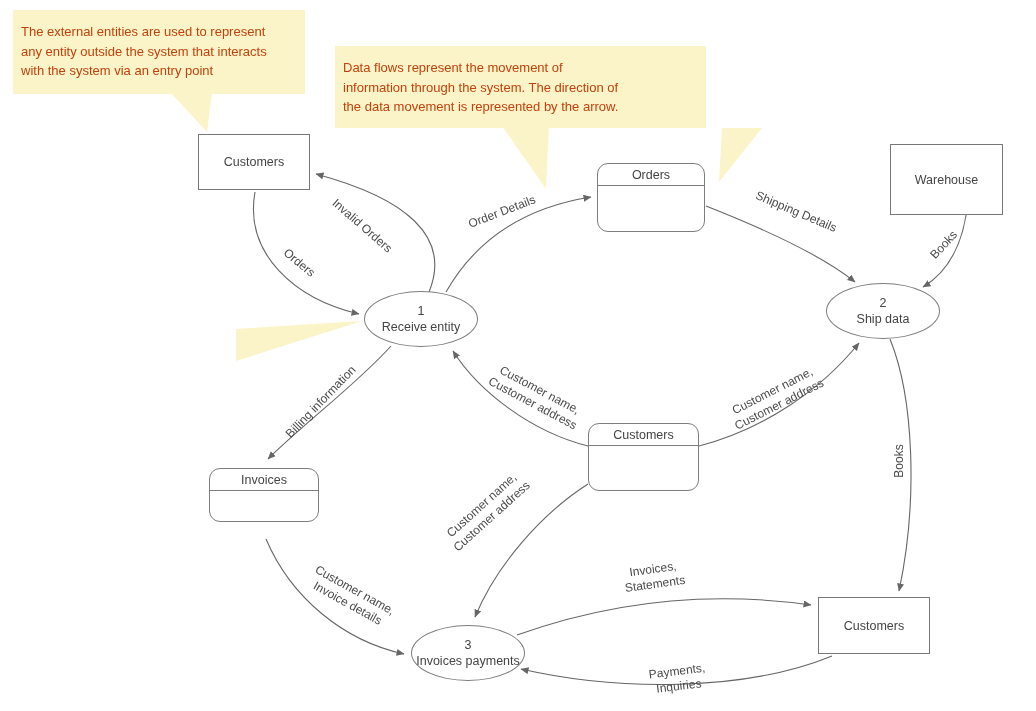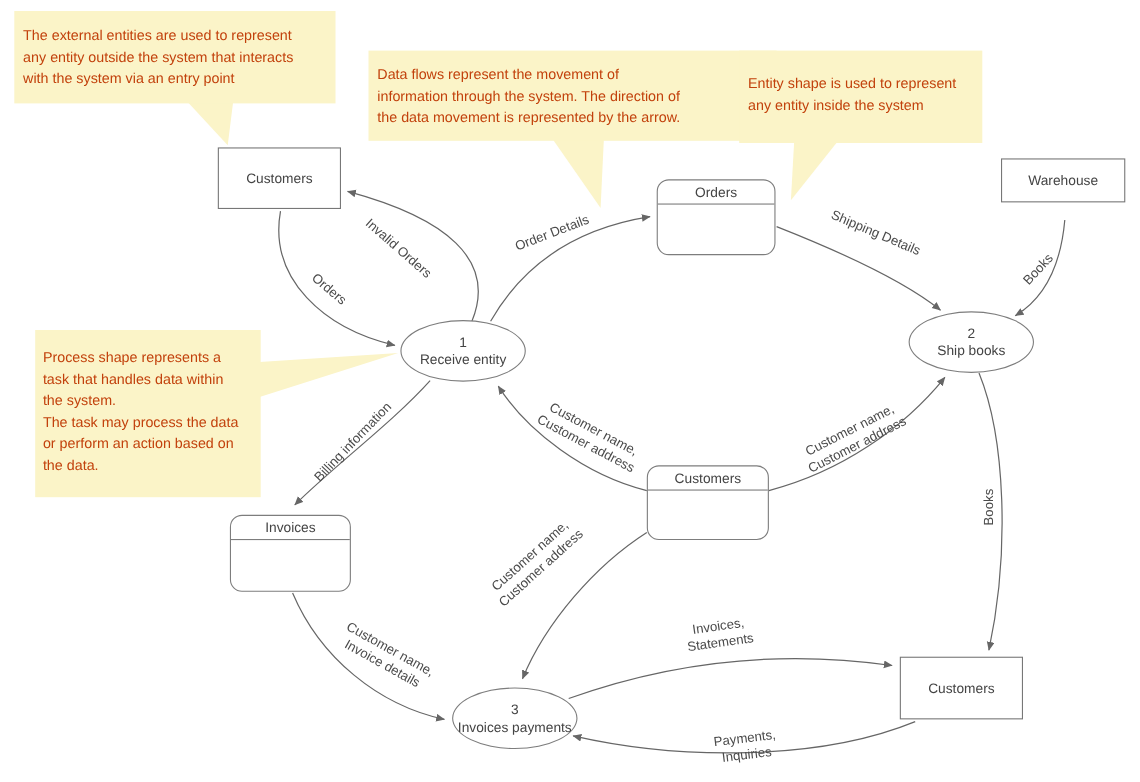--- a/index.html
+++ b/index.html
@@ -61,66 +61,54 @@
   <div class="note" style="left:13px;top:10px;width:292px;height:84px">
     <div class="note-text">The external entities are used to represent
 any entity outside the system that interacts
 with the system via an entry point</div>
   </div>
   <div class="note" style="left:335px;top:46px;width:371px;height:82px">
     <div class="note-text">Data flows represent the movement of
 information through the system. The direction of
 the data movement is represented by the arrow.</div>
   </div>
-  <div class="note" style="left:672px;top:46px;width:221px;height:84px">
-    <div class="note-text" style="padding-top:20px">Entity shape is used to represent
-any entity inside the system</div>
-  </div>
-  <div class="note" style="left:32px;top:300px;width:205px;height:152px">
-    <div class="note-text" style="padding:15px 6px 0 7px">Process shape represents a
-task that handles data within
-the system.
-The task may process the data
-or perform an action based on
- the data.</div>
-  </div>
 
   <div class="ext" style="left:198px;top:134px;width:112px;height:56px">
     <span class="shape-label">Customers</span>
   </div>
-  <div class="ext" style="left:910px;top:144px;width:113px;height:40px">
+  <div class="ext" style="left:890px;top:144px;width:113px;height:71px">
     <span class="shape-label">Warehouse</span>
   </div>
   <div class="ext" style="left:818px;top:597px;width:112px;height:57px">
     <span class="shape-label">Customers</span>
   </div>
 
   <div class="entity" style="left:597px;top:163px;width:108px;height:69px">
     <div class="entity-header">
       <span class="shape-label">Orders</span>
     </div>
   </div>
   <div class="entity" style="left:588px;top:423px;width:111px;height:68px">
     <div class="entity-header">
       <span class="shape-label">Customers</span>
     </div>
   </div>
-  <div class="entity" style="left:209px;top:468px;width:110px;height:70px">
+  <div class="entity" style="left:209px;top:468px;width:110px;height:54px">
     <div class="entity-header">
       <span class="shape-label">Invoices</span>
     </div>
   </div>
 
   <div class="process" style="left:364px;top:291px;width:114px;height:56px">
     <div class="p-num">1</div>
     <div class="p-label">Receive entity</div>
   </div>
   <div class="process" style="left:826px;top:283px;width:114px;height:56px">
     <div class="p-num">2</div>
-    <div class="p-label">Ship books</div>
+    <div class="p-label">Ship data</div>
   </div>
   <div class="process" style="left:411px;top:625px;width:114px;height:56px">
     <div class="p-num">3</div>
     <div class="p-label">Invoices payments</div>
   </div>
 
   <div class="flow-label" style="left:299px;top:263px;transform:translate(-50%,-50%) rotate(40deg)">Orders</div>
   <div class="flow-label" style="left:362px;top:226px;transform:translate(-50%,-50%) rotate(41deg)">Invalid Orders</div>
   <div class="flow-label" style="left:502px;top:212px;transform:translate(-50%,-50%) rotate(-21deg)">Order Details</div>
   <div class="flow-label" style="left:796px;top:212px;transform:translate(-50%,-50%) rotate(23deg)">Shipping Details</div>

